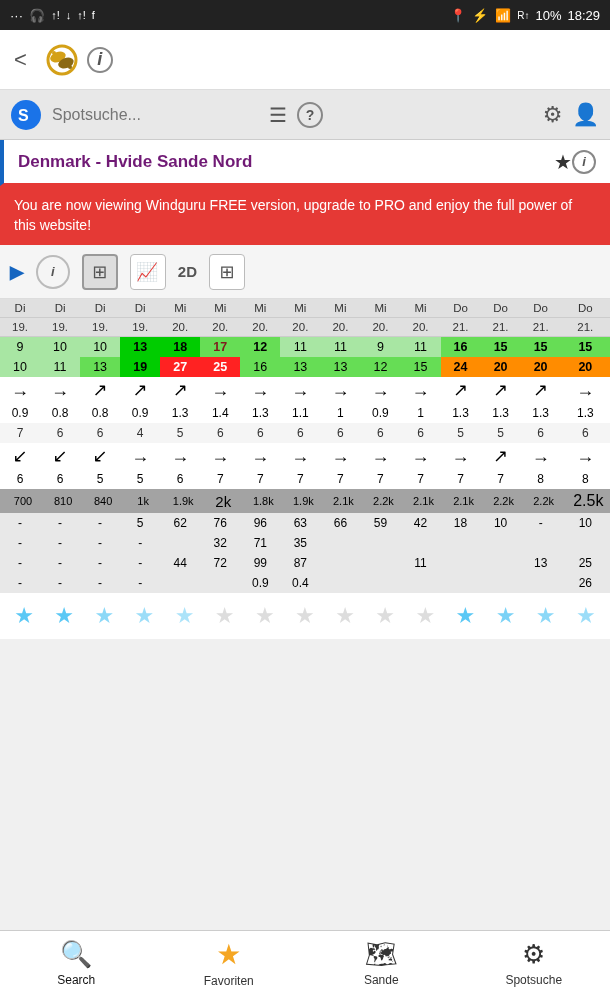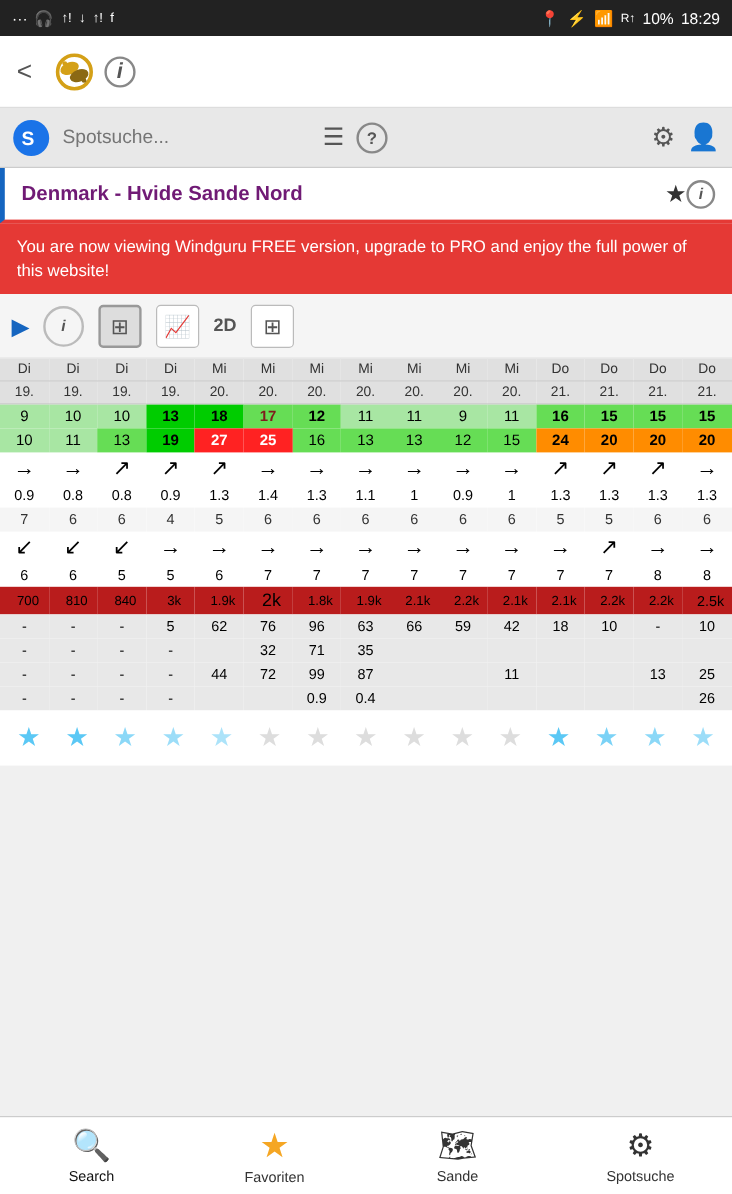--- a/index.html
+++ b/index.html
@@ -127,21 +127,21 @@
       border: none;
       white-space: nowrap;
       min-width: 36px;
     }
     .row-header td { background: #e0e0e0; color: #333; font-size: 11.5px; font-weight: normal; border-bottom: 1px solid #ccc; }
     .row-arrows td { font-size: 18px; padding: 2px 2px; }
     .row-numbers td { font-size: 12px; }
     .row-small td { font-size: 12px; color: #333; background: #f5f5f5; }
     .row-arrows2 td { font-size: 18px; padding: 2px 2px; }
     .row-data td { font-size: 12px; }
-    .row-gust td { font-size: 12px; background: #b91c1c; padding-left: 10px; }
+    .row-gust td { font-size: 12px; background: #a3a3a3; padding-left: 10px; }
     .row-table-data td { font-size: 12px; background: #e8e8e8; }
     .row-table-data2 td { font-size: 12px; background: #e8e8e8; }
     .row-table-data3 td { font-size: 12px; background: #e8e8e8; }
     .row-table-data4 td { font-size: 12px; background: #e8e8e8; }
 
     
     .stars-row { display: flex; justify-content: space-around; background: #fff; padding: 10px 4px; }
     .star-cell { width: 36px; text-align: center; font-size: 22px; color: #5bc8f5; }
 
     
@@ -407,32 +407,32 @@
       <td>7</td>
       <td>7</td>
       <td>8</td>
       <td>8</td>
     </tr>
 
     <tr class="row-gust">
       <td style="font-size:11px;">700</td>
       <td style="font-size:11px;">810</td>
       <td style="font-size:11px;">840</td>
-      <td style="font-size:11px;">3k</td>
+      <td style="font-size:11px;">1k</td>
       <td style="font-size:11px;">1.9k</td>
       <td style="font-size:15px;">2k</td>
       <td style="font-size:11px;">1.8k</td>
       <td style="font-size:11px;">1.9k</td>
       <td style="font-size:11px;">2.1k</td>
       <td style="font-size:11px;">2.2k</td>
       <td style="font-size:11px;">2.1k</td>
       <td style="font-size:11px;">2.1k</td>
       <td style="font-size:11px;">2.2k</td>
       <td style="font-size:11px;">2.2k</td>
-      <td style="font-size:12px;">2.5k</td>
+      <td style="font-size:16px;">2.5k</td>
     </tr>
 
     <tr class="row-table-data">
       <td>-</td>
       <td>-</td>
       <td>-</td>
       <td>5</td>
       <td>62</td>
       <td>76</td>
       <td>96</td>

